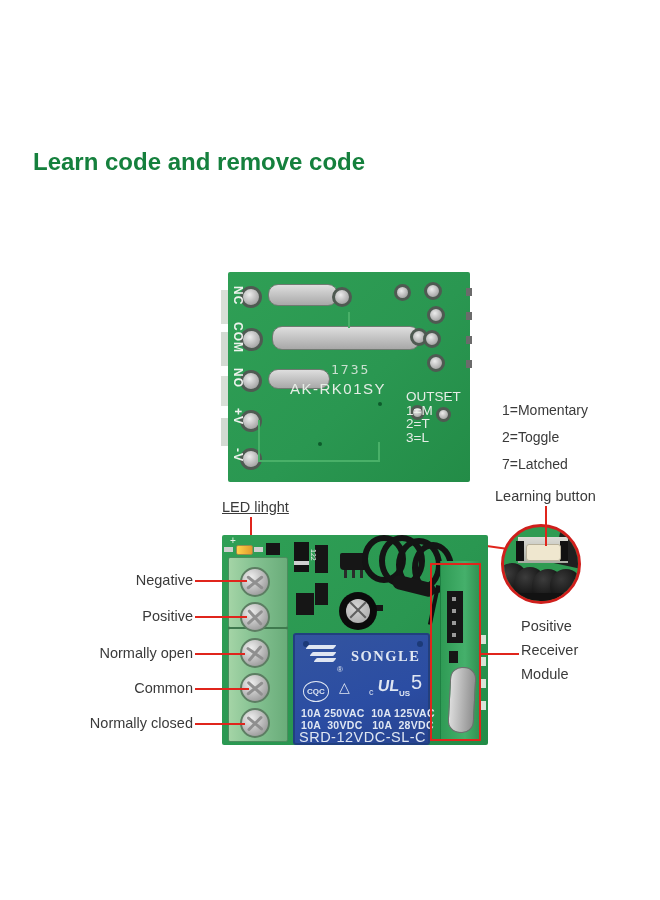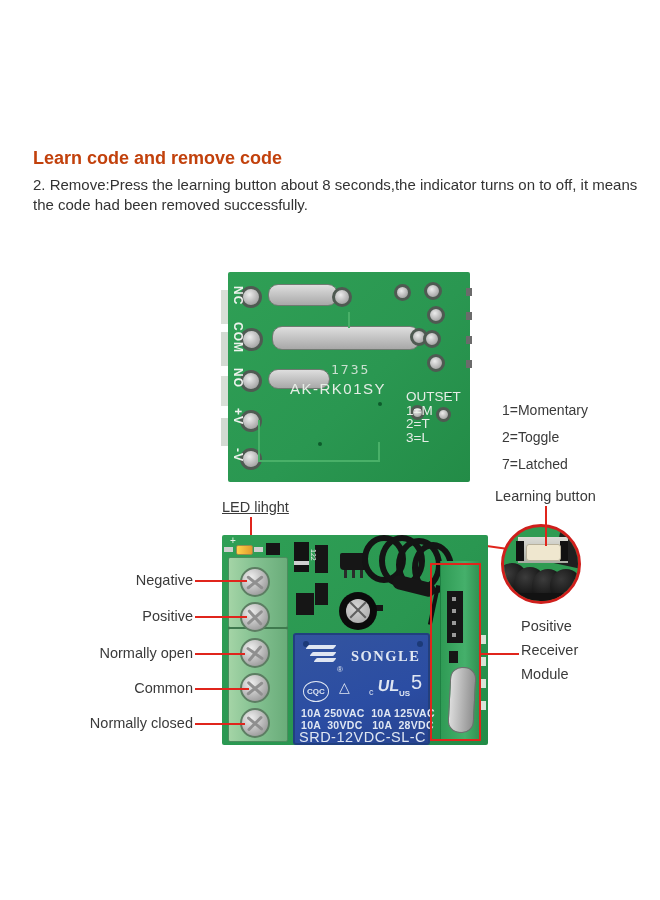--- a/index.html
+++ b/index.html
@@ -1,19 +1,19 @@
 <!DOCTYPE html>
 <html><head>
 <meta charset="utf-8">
 <style>
   html,body{margin:0;padding:0;background:#ffffff;}
   #canvas{position:relative;width:660px;height:900px;background:#ffffff;overflow:hidden;
           font-family:"Liberation Sans",sans-serif;color:#333;}
   .abs{position:absolute;}
-  .title{font-size:18px;font-weight:bold;color:#c2410c;font-family:"Liberation Sans",sans-serif;}
+  .title{font-size:24px;font-weight:bold;color:#15803d;font-family:"Liberation Sans",sans-serif;}
   .body-text{font-size:15px;line-height:19.5px;color:#333;margin:0;}
   .label{font-size:14.5px;color:#3a3a3a;}
   .rline{background:#e0251c;}
   .board{background:linear-gradient(135deg,#2f9f55 0%,#2a9751 55%,#238c47 100%);border-radius:2px;}
   .pad{border-radius:50%;background:radial-gradient(circle at 40% 35%,#ececec,#b8b8b8 55%,#8f8f8f);border:3px solid #4f5a52;box-sizing:border-box;}
   .trace{background:linear-gradient(180deg,#dedede,#a8a8a8);border-radius:10px;border:1px solid #6f7a71;box-sizing:border-box;}
   .gline{background:#49b068;}
   .silk{color:#e6ede6;}
   .pinlab{color:#eef3ee;font-size:12px;font-weight:bold;transform:rotate(90deg);transform-origin:top left;letter-spacing:1px;}
   .via{width:4px;height:4px;border-radius:50%;background:#0d5c2c;}
@@ -28,21 +28,20 @@
   .pre{white-space:pre;}
   .legend{font-size:14px;color:#3a3a3a;}
 </style>
 </head>
 <body>
 
 <div id="canvas">
 
   <div class="abs title" style="left:33px;top:148px;">Learn code and remove code</div>
   <div class="abs" style="left:33px;top:175px;width:612px;">
-    <p class="body-text">2. Remove:Press the learning button about 8 seconds,the indicator turns on to off, it means the code had been removed successfully.</p>
   </div>
 
   <div class="abs board" style="left:228px;top:272px;width:242px;height:210px;">
 
     <div class="abs" style="left:-7px;top:18px;width:7px;height:34px;background:#d9dfd7;"></div>
     <div class="abs" style="left:-7px;top:60px;width:7px;height:34px;background:#d3dad2;"></div>
     <div class="abs" style="left:-7px;top:104px;width:7px;height:30px;background:#d9dfd7;"></div>
     <div class="abs" style="left:-7px;top:146px;width:7px;height:28px;background:#d3dad2;"></div>
 
     <div class="abs" style="left:238px;top:16px;width:6px;height:8px;background:#6b6b6b;"></div>

